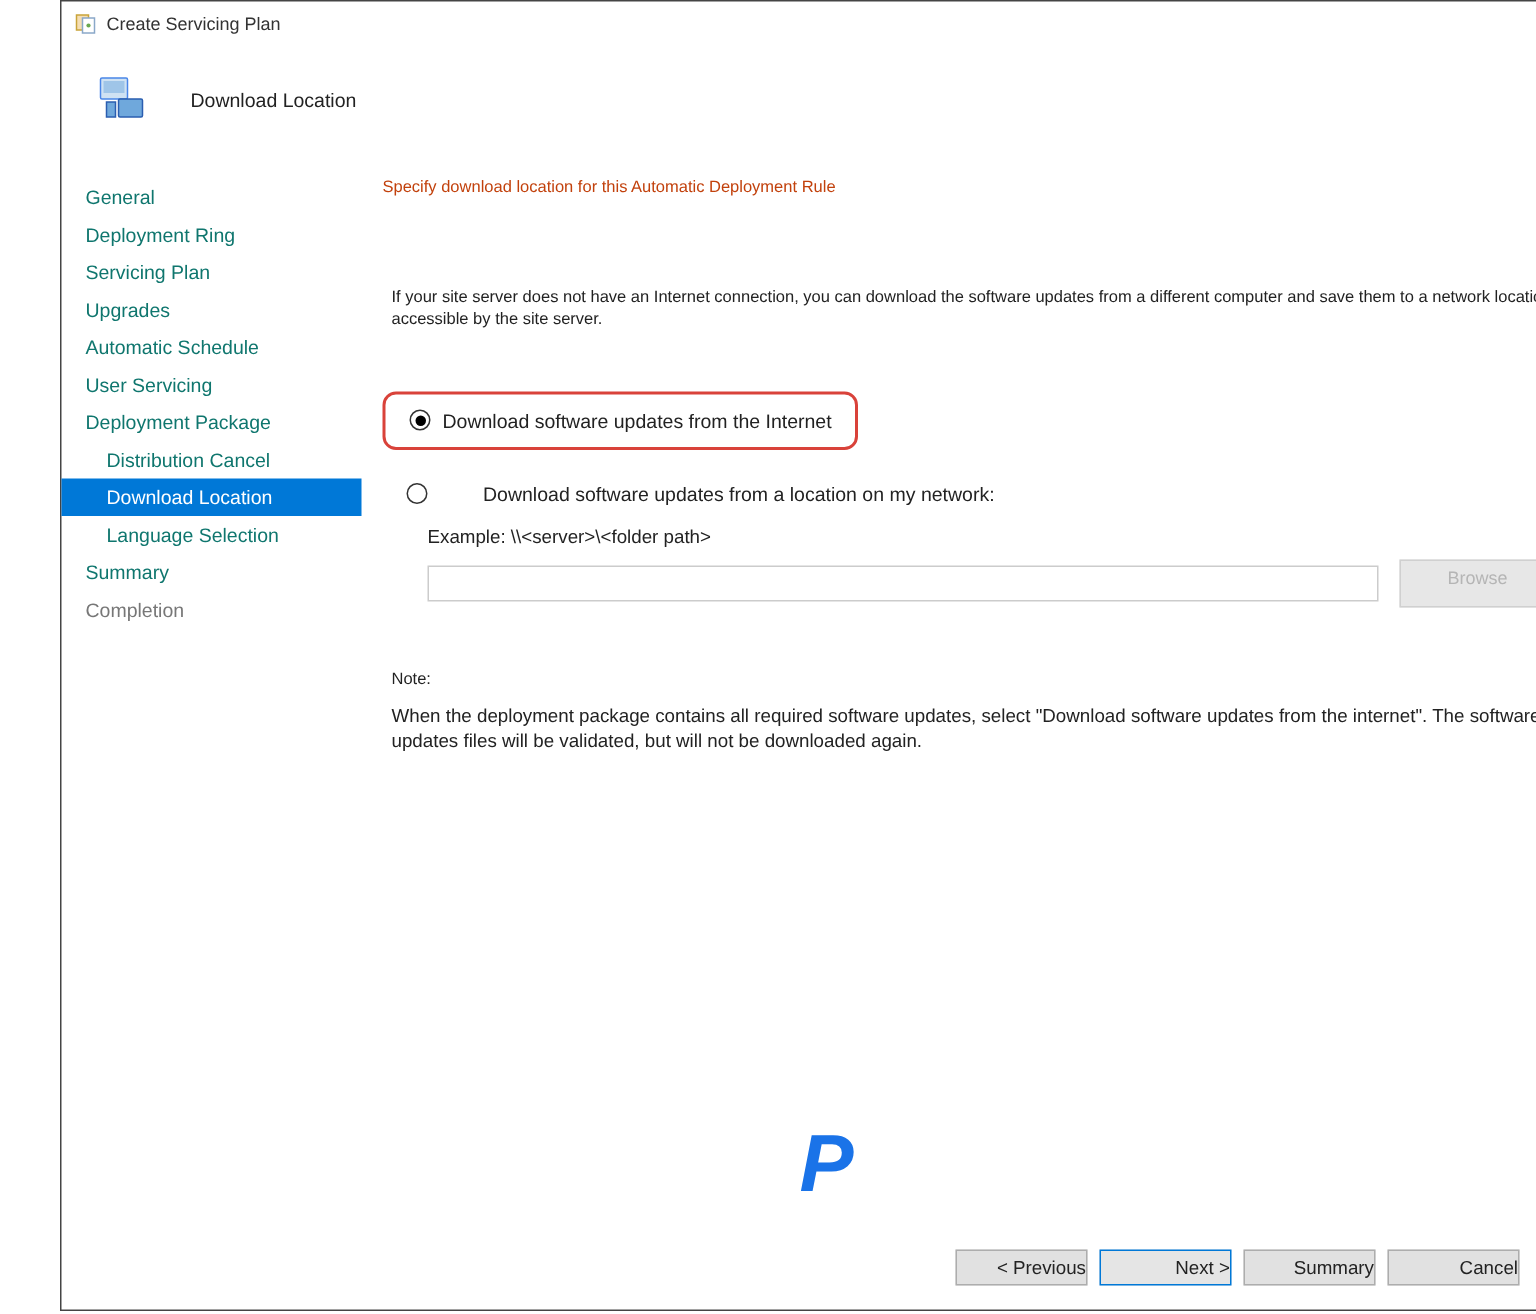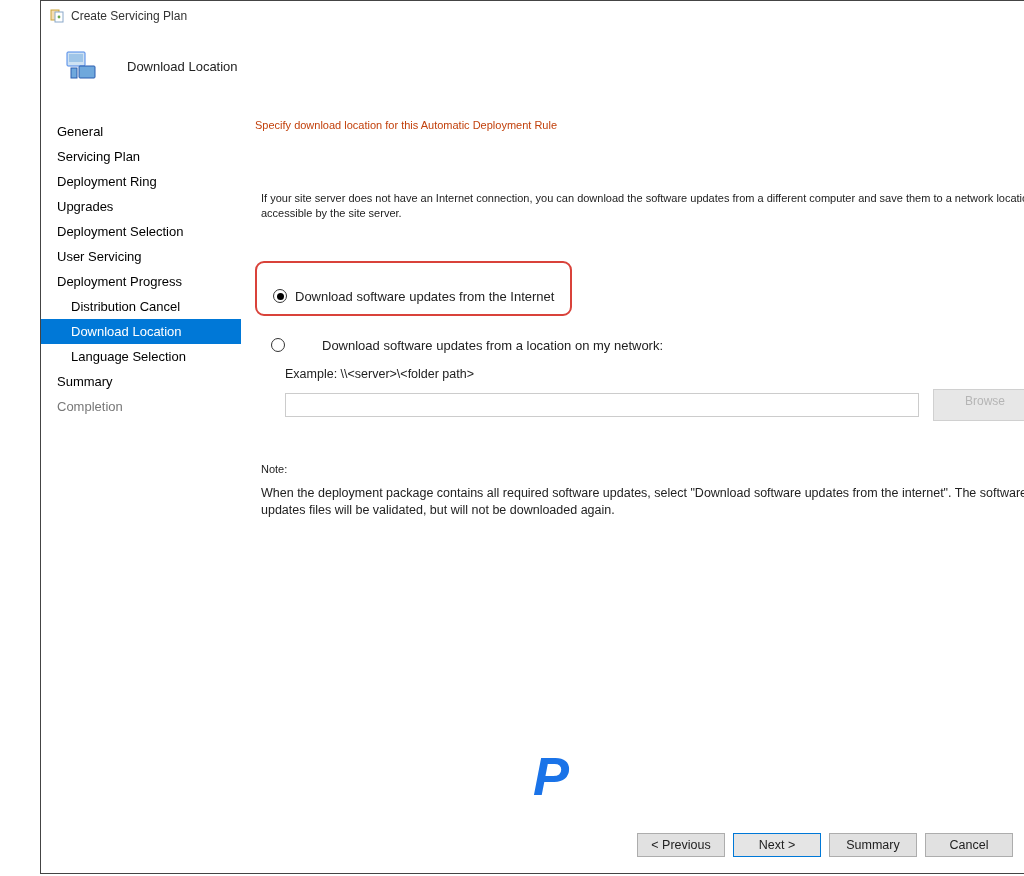--- a/index.html
+++ b/index.html
@@ -6,41 +6,41 @@
     body { background: #fff; width: 1024px; height: 876px; overflow: hidden; }
     .window { width: 1022px; height: 874px; border: 1px solid #444; position: relative; display: flex; flex-direction: column; margin-left: 40px; }
     .titlebar { height: 30px; display: flex; align-items: center; padding: 0 8px; font-size: 12px; color: #333; }
     .titlebar .tb-icon { width: 16px; height: 16px; margin-right: 6px; display: inline-flex; align-items: center; justify-content: center; }
     .titlebar .tb-close { margin-left: auto; font-size: 16px; color: #000; padding: 0 8px; cursor: default; font-family: Arial, sans-serif; }
     .header { display: flex; align-items: center; height: 70px; padding: 0 20px; }
     .header .h-icon { width: 40px; height: 40px; margin-right: 26px; display:flex; align-items:center; justify-content:center; }
     .header .h-title { font-size: 13px; color: #222; }
     .body { flex: 1; display: flex; min-height: 0; }
     .sidebar { width: 200px; border-right: 0; padding-top: 18px; }
-    .sidebar .item { font-size: 13px; color: #000000; padding: 5px 16px; white-space: nowrap; cursor: default; }
+    .sidebar .item { font-size: 13px; color: #0f766e; padding: 5px 16px; white-space: nowrap; cursor: default; }
     .sidebar .item.sub { padding-left: 30px; }
     .sidebar .item.selected { background: #0078d7; color: #fff; }
     .sidebar .item.dim { color: #777; }
     .content { flex: 1; padding: 18px 24px 0 14px; font-size: 13px; color: #222; display:flex; flex-direction:column; }
     .content-inner { flex:1; }
     .content h2 { font-size: 11px; font-weight: 400; color: #c2410c; margin-bottom: 60px; }
     .intro { font-size: 11px; color: #222; margin: 0 0 40px 6px; line-height: 1.35; }
     .radio-row { display: flex; align-items: center; font-size: 13px; margin-left: 6px; }
     .radio-row .circle { width: 14px; height: 14px; border: 1px solid #333; border-radius: 50%; margin-right: 8px; display:flex; align-items:center; justify-content:center; }
     .radio-row .circle .dot { width: 7px; height: 7px; background:#000; border-radius:50%; }
-    .highlight { display: inline-flex; align-items: center; border: 2px solid #d9423a; border-radius: 9px; padding: 26px 16px 10px 10px; margin-bottom: 22px; }
+    .highlight { display: inline-flex; align-items: center; border: 2px solid #d9423a; border-radius: 9px; padding: 10px 16px 10px 10px; margin-bottom: 22px; }
     .example-label { font-size: 12.5px; margin: 14px 0 8px 6px; }
     .path-row { display:flex; align-items:center; gap:14px; margin-left:6px; }
     .path-input { height: 24px; flex:1; max-width: 646px; border: 1px solid #ccc; background:#fff; }
     .browse-btn { width: 104px; height: 32px; border: 1px solid #d0d0d0; background: #e7e7e7; color:#b5b5b5; font-size:12px; text-align:center; line-height:22px; }
     .note-label { font-size:11px; margin: 42px 0 10px 6px; }
     .note-text { font-size:12.5px; margin-left:6px; line-height:1.35; }
     .watermark { position:absolute; left:50%; bottom: 66px; transform: translateX(-50%); font-size: 54px; font-weight: 700; font-style: italic; color:#1a73e8; }
     .footer { height: 56px; display:flex; align-items:center; justify-content:flex-end; padding: 0 24px; gap: 8px; }
-    .btn { width: 88px; height: 24px; font-size: 12.5px; border: 1px solid #adadad; background:#e1e1e1; color:#222; text-align:center; line-height:22px; cursor:default; }
+    .btn { width: 88px; height: 24px; font-size: 12.5px; border: 1px solid #adadad; background:#e1e1e1; color:#222; text-align:right; line-height:22px; cursor:default; }
     .btn.primary { border: 1.5px solid #0078d7; background:#e5e5e5; }
   </style>
 </head>
 <body>
 
 <div class="window">
 
   <div class="titlebar">
     <span class="tb-icon">
       <svg width="16" height="16" viewBox="0 0 16 16">
@@ -62,26 +62,26 @@
         <rect x="10" y="22" width="6" height="10" fill="#6fa8dc" stroke="#2a5db0"></rect>
       </svg>
     </span>
     <span class="h-title">Download Location</span>
   </div>
 
   <div class="body">
 
     <div class="sidebar">
       <div class="item">General</div>
+      <div class="item">Deployment Ring</div>
       <div class="item">Servicing Plan</div>
-      <div class="item">Deployment Ring</div>
       <div class="item">Upgrades</div>
-      <div class="item">Deployment Selection</div>
+      <div class="item">Automatic Schedule</div>
       <div class="item">User Servicing</div>
-      <div class="item">Deployment Progress</div>
+      <div class="item">Deployment Package</div>
       <div class="item sub">Distribution Cancel</div>
       <div class="item sub selected">Download Location</div>
       <div class="item sub">Language Selection</div>
       <div class="item">Summary</div>
       <div class="item dim">Completion</div>
     </div>
 
     <div class="content">
       <div class="content-inner">
         <h2>Specify download location for this Automatic Deployment Rule</h2>

